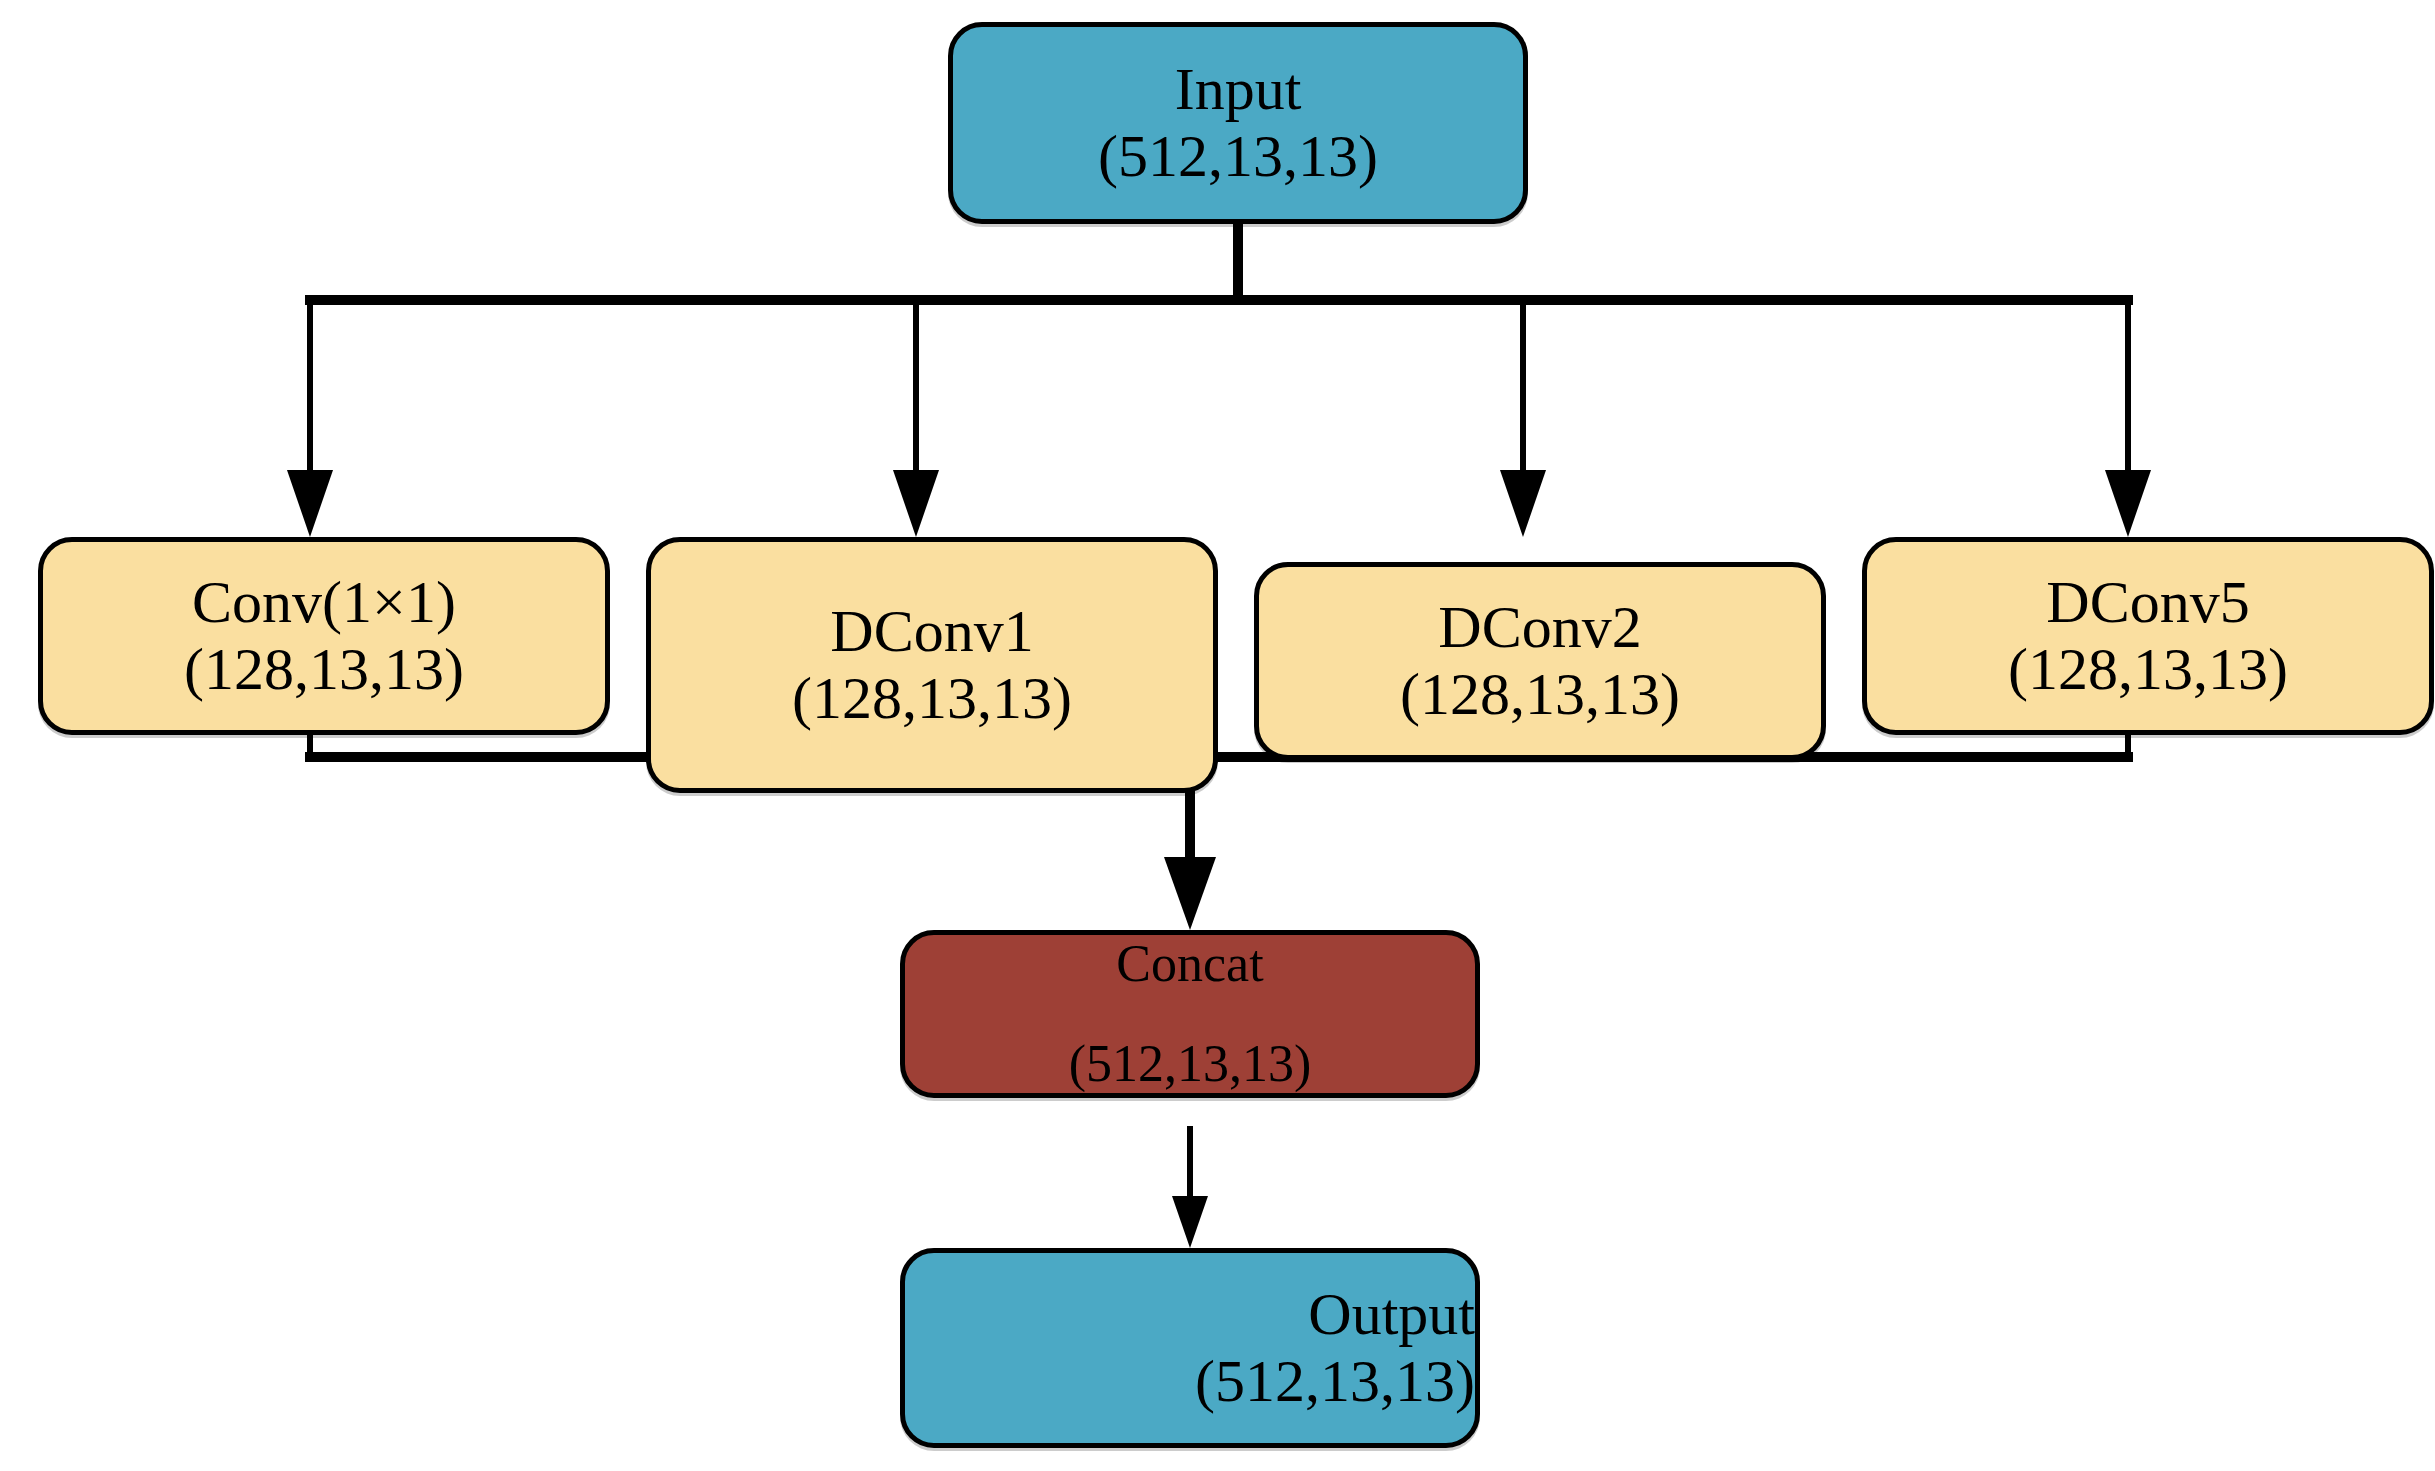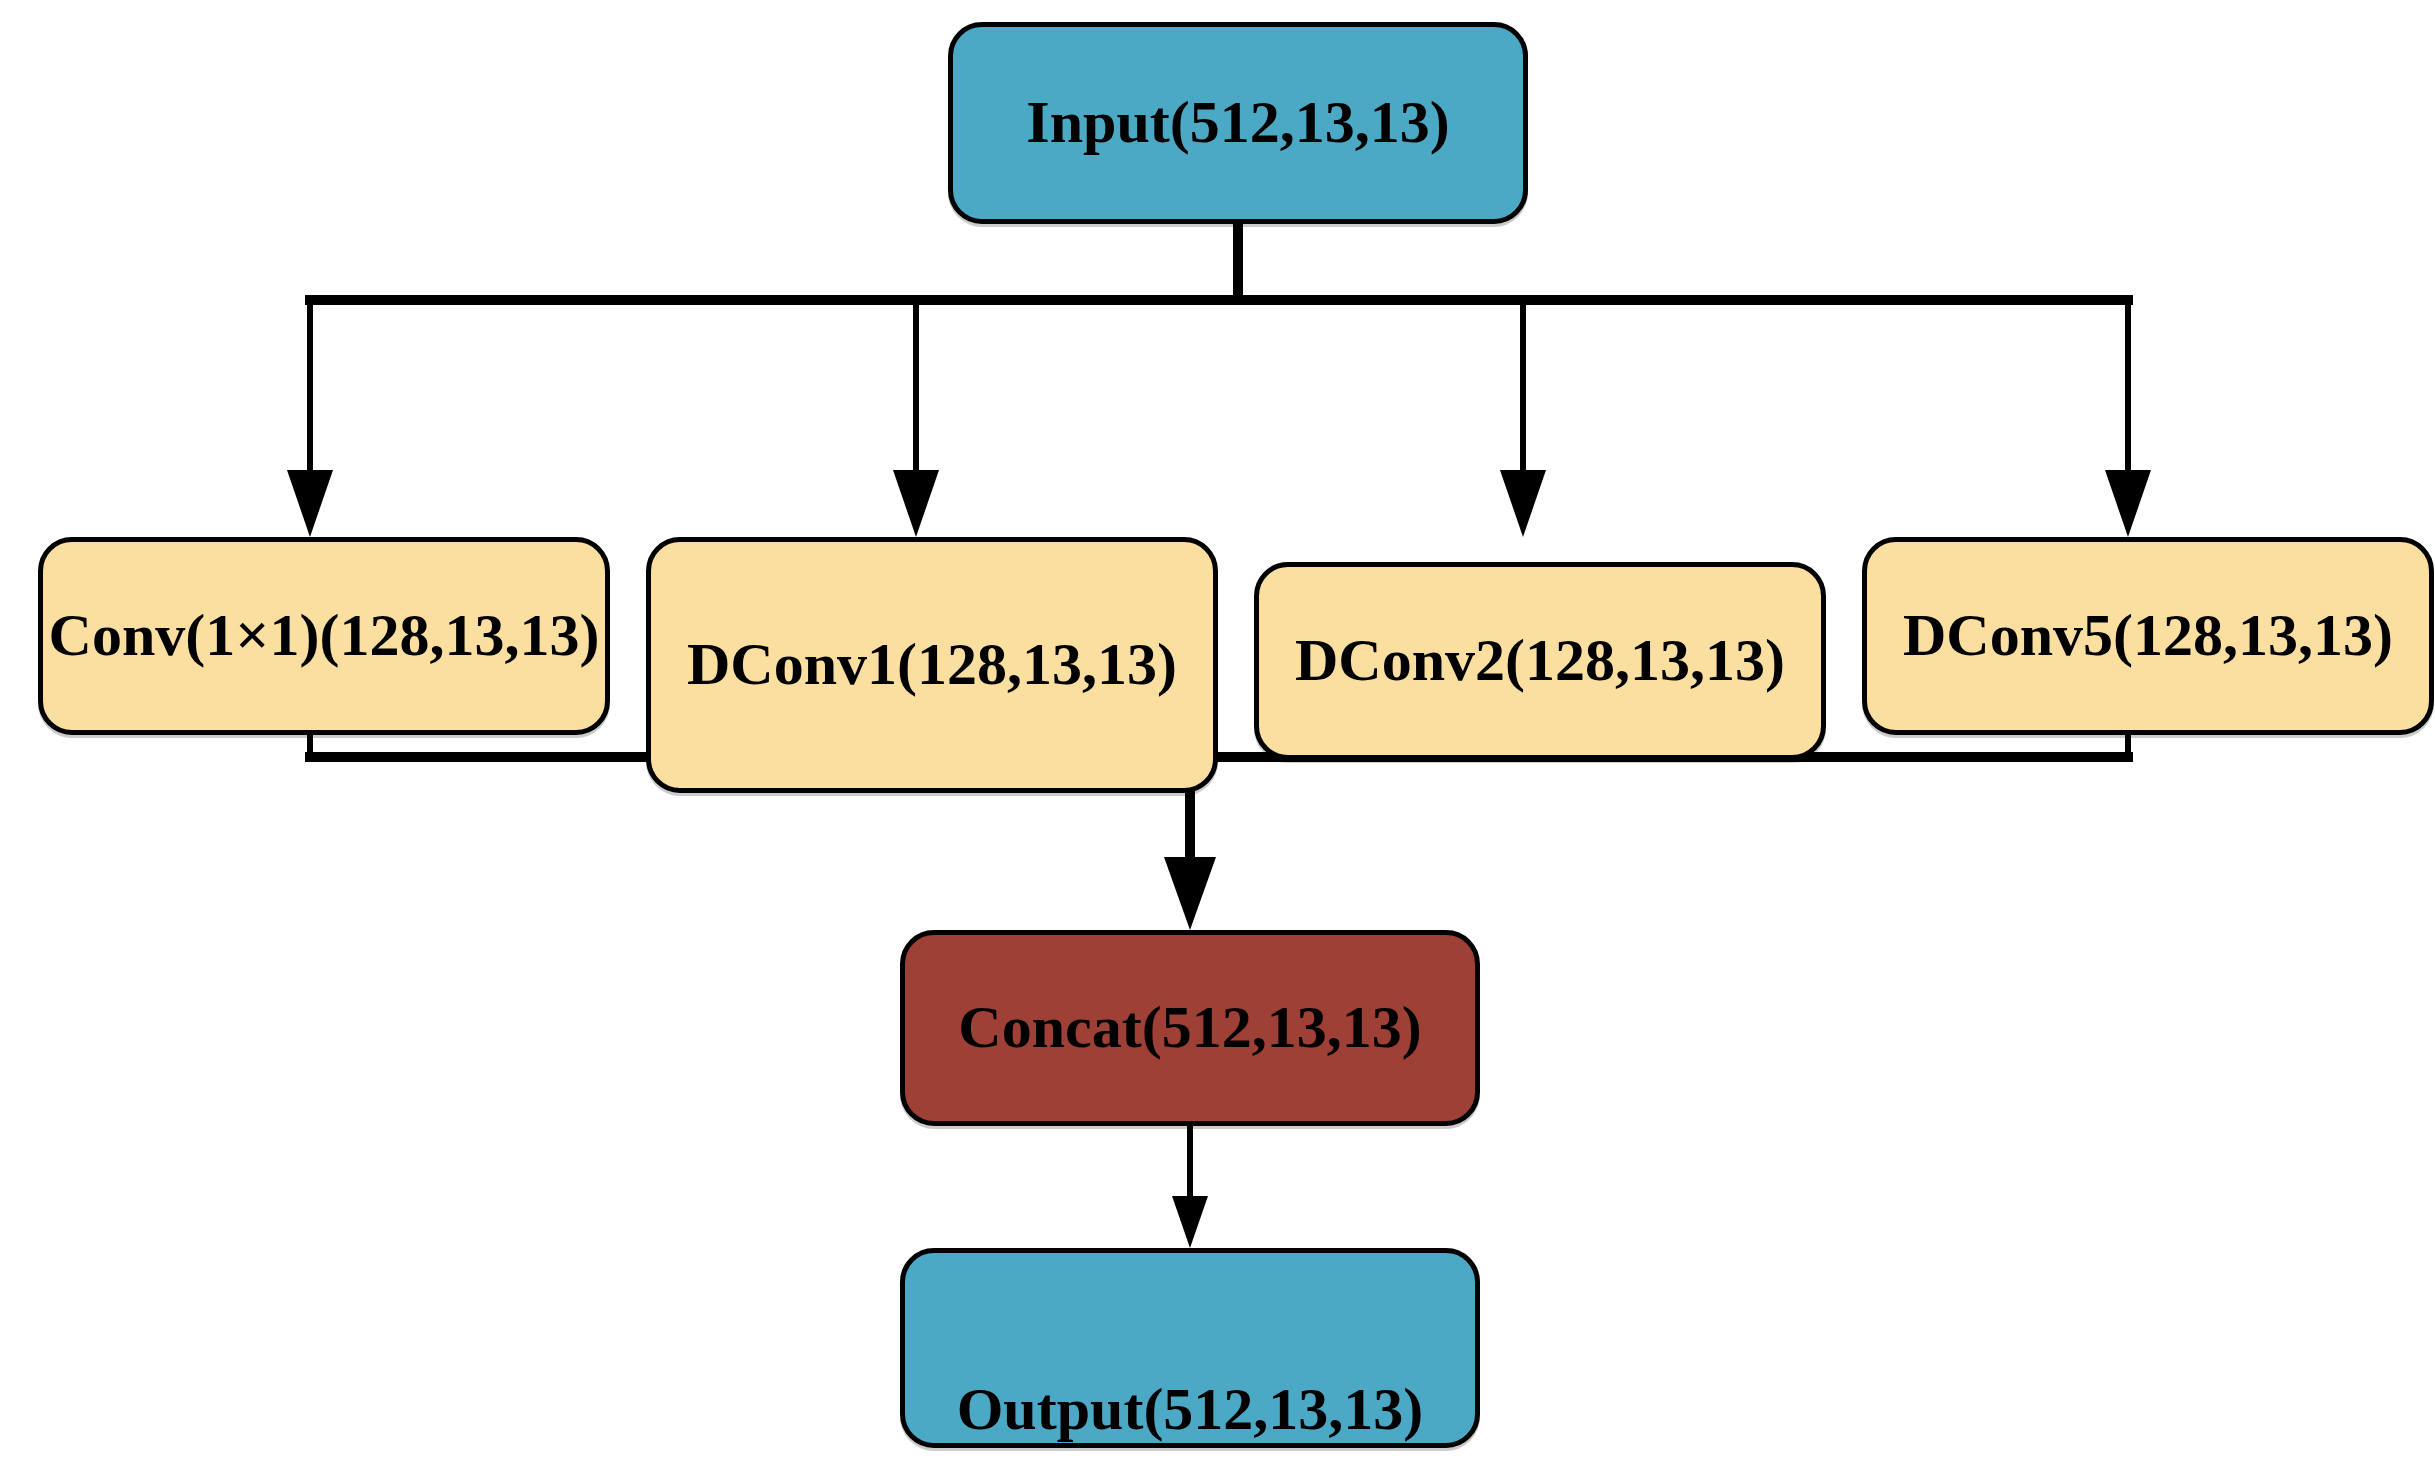--- a/index.html
+++ b/index.html
@@ -22,29 +22,28 @@
     width: 2435px;
     height: 1471px;
     pointer-events: none;
   }
   .node {
     position: absolute;
     box-sizing: border-box;
     border: 5px solid #000000;
     border-radius: 34px;
     display: flex;
-    flex-direction: row;
+    flex-direction: column;
     align-items: center;
     justify-content: center;
     color: #000000;
     line-height: 1.12;
     text-align: center;
     z-index: 3;
     box-shadow: 0 3px 0 rgba(0,0,0,0.20);
-    font-weight: bold;
   }
   .node .line1,
   .node .line2 {
     display: block;
     white-space: nowrap;
   }
   .node-input,
   .node-output {
     background: #4BA9C5;
   }
@@ -56,21 +55,21 @@
   }
   
   #node-input {
     left: 948px;  top: 22px;   width: 580px;  height: 202px;
     font-size: 60px;
   }
   #node-conv11  { left: 38px;   top: 537px; width: 572px; height: 198px; font-size: 60px; }
   #node-dconv1  { left: 646px;  top: 537px; width: 572px; height: 256px; font-size: 60px; }
   #node-dconv2  { left: 1254px; top: 562px; width: 572px; height: 198px; font-size: 60px; }
   #node-dconv5  { left: 1862px; top: 537px; width: 572px; height: 198px; font-size: 60px; }
-  #node-concat  { left: 900px;  top: 930px; width: 580px; height: 196px; font-size: 60px; }
+  #node-concat  { left: 900px;  top: 930px; width: 580px; height: 168px; font-size: 52px; justify-content: space-between; }
   #node-output  { left: 900px;  top: 1248px; width: 580px; height: 200px; font-size: 60px; align-items: flex-end; }
 </style>
 </head>
 <body>
 
 <div id="canvas">
 
   <svg class="wires" viewBox="0 0 2435 1471" xmlns="http://www.w3.org/2000/svg">
 
     <line x1="1238" y1="224" x2="1238" y2="300" stroke="#000000" stroke-width="10"></line>

